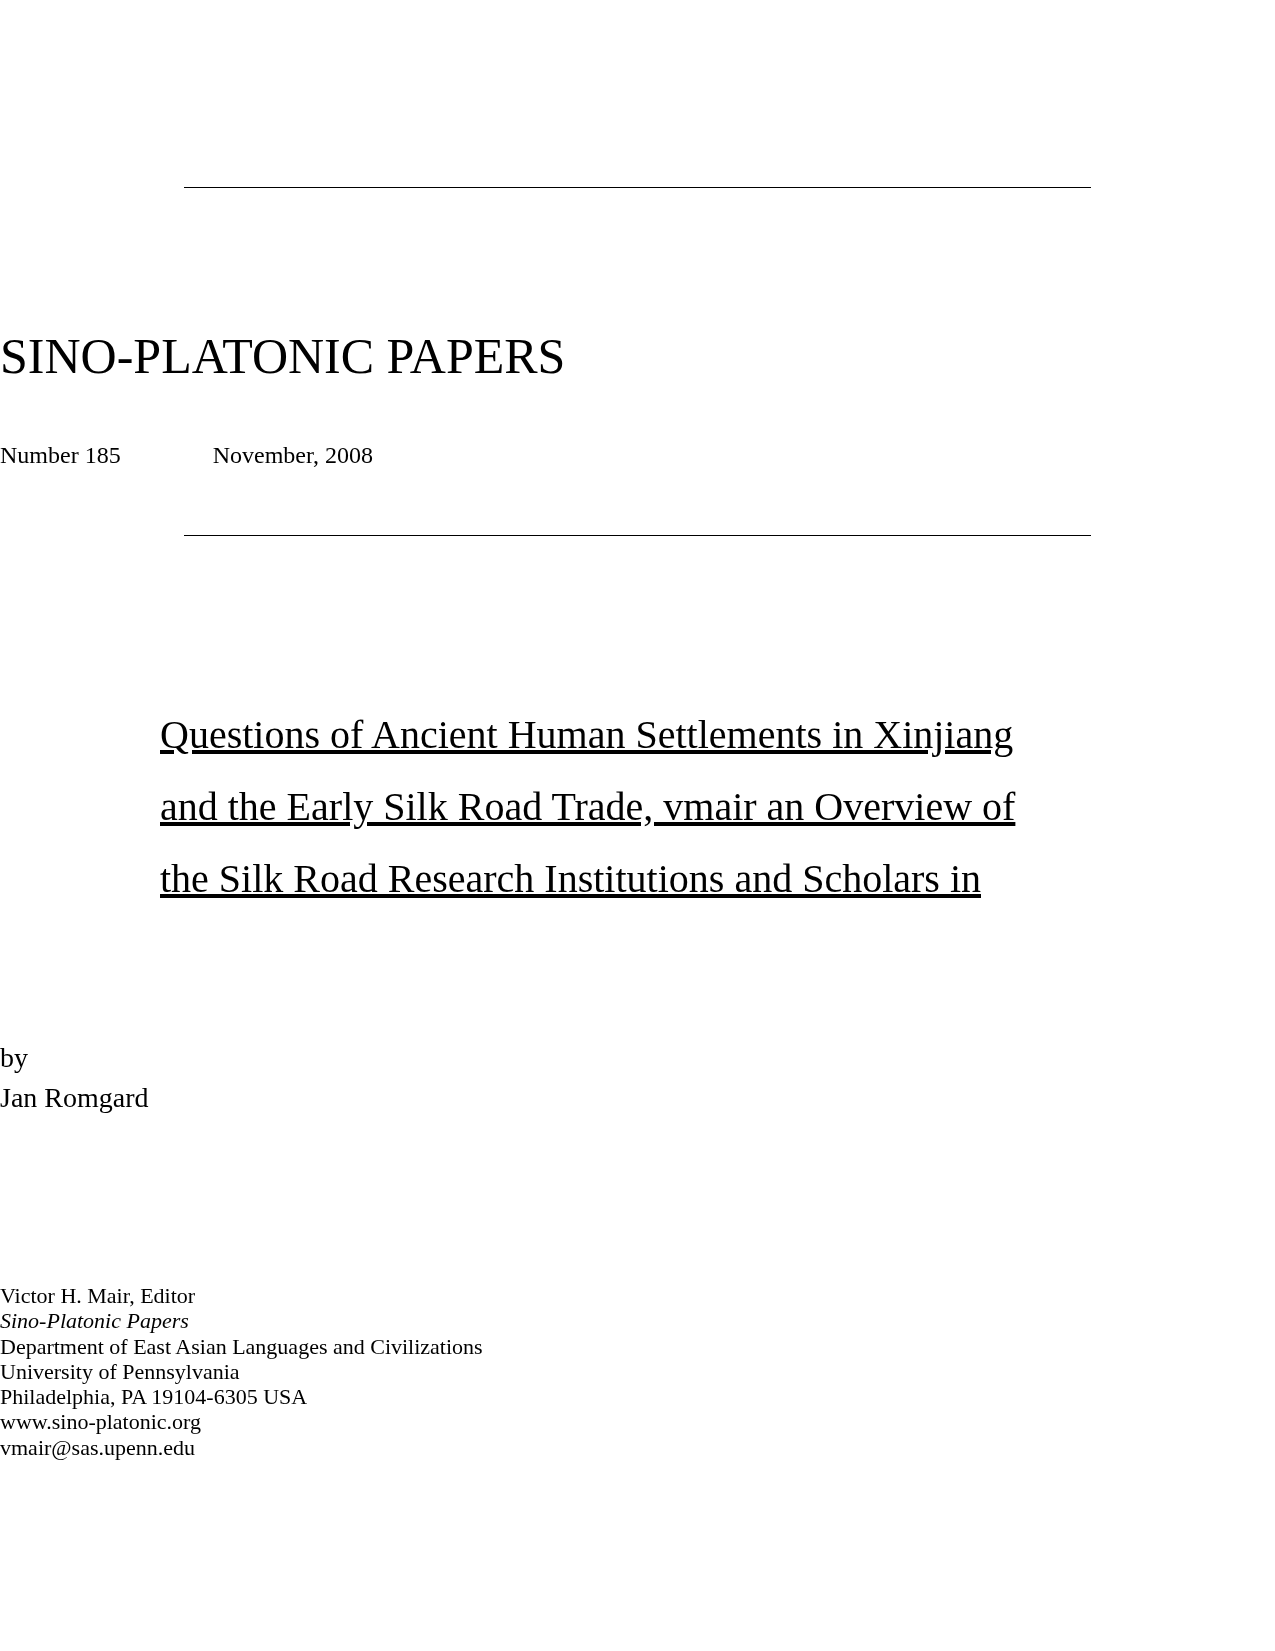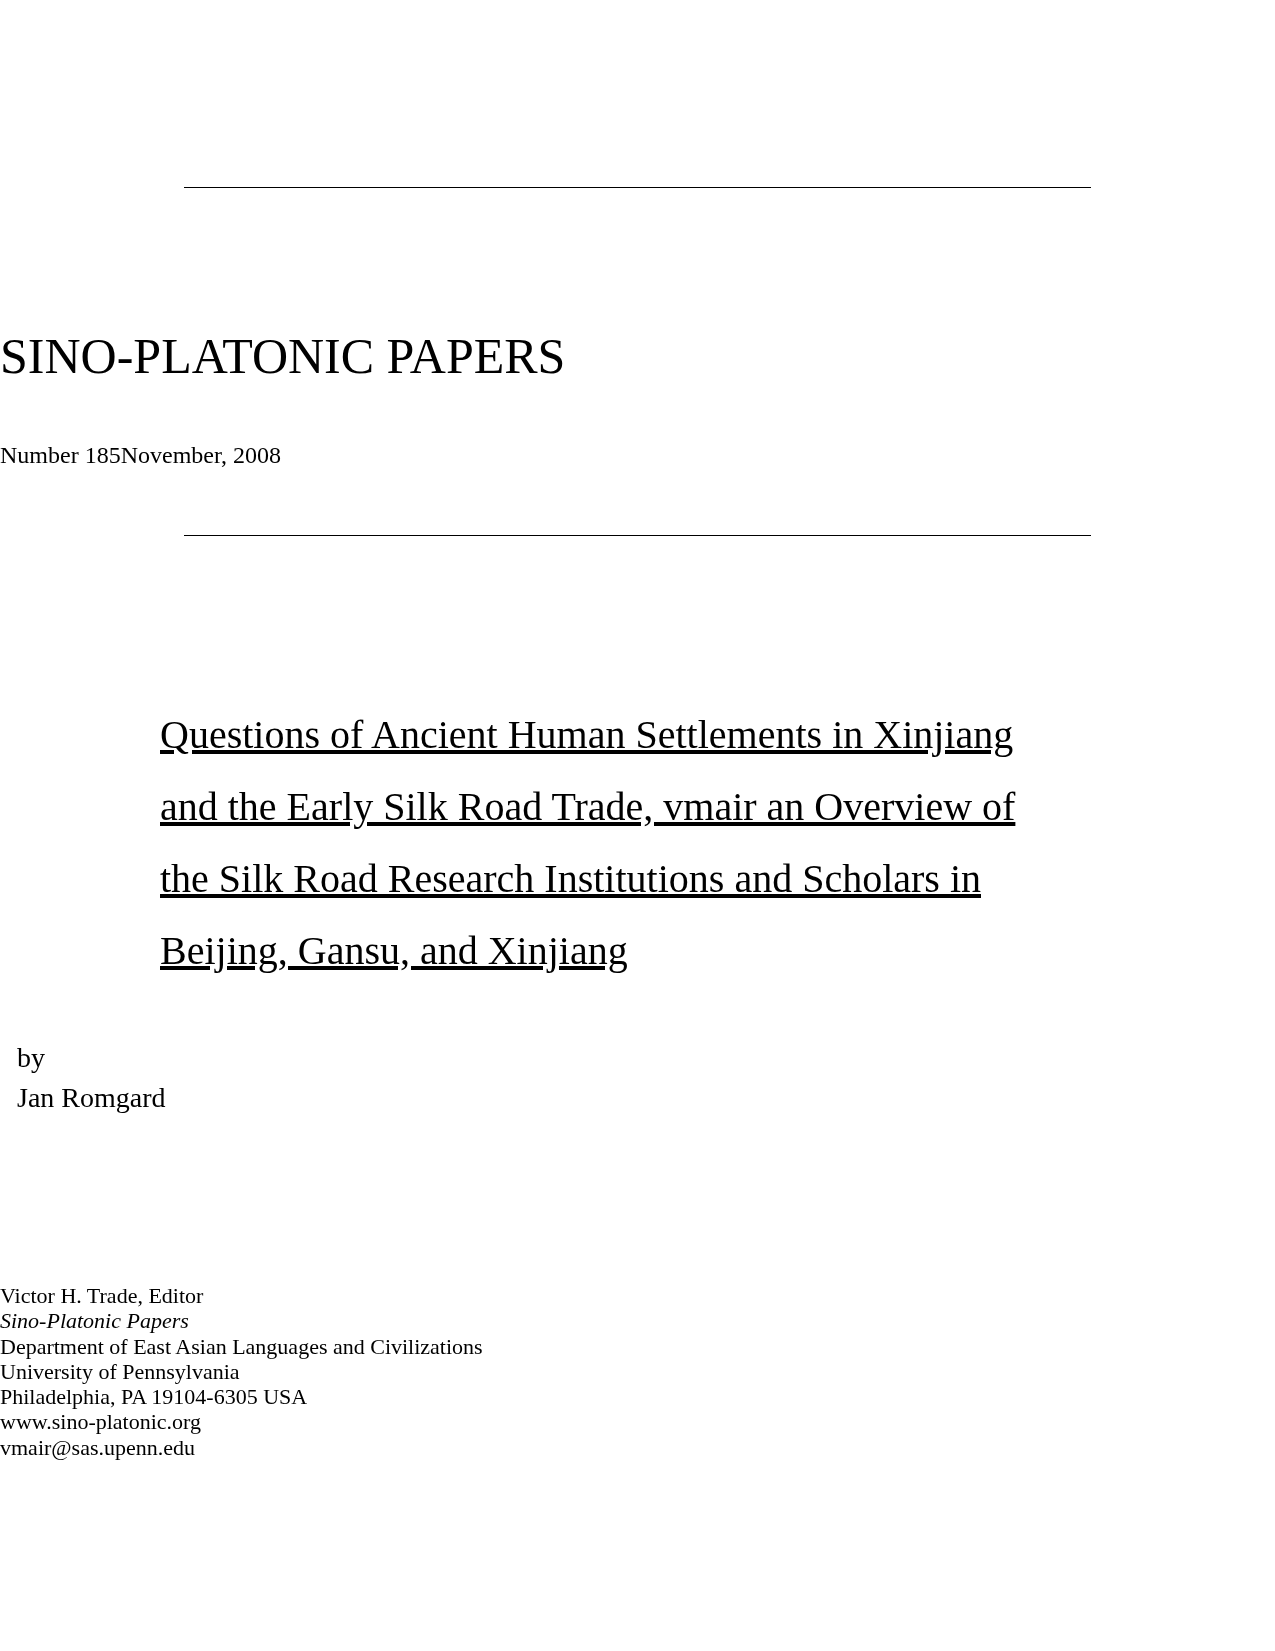--- a/index.html
+++ b/index.html
@@ -38,37 +38,37 @@
       line-height: 60px;
       letter-spacing: 0px;
     }
 
     .issue-line {
       top: 441px;
       font-size: 24px;
       line-height: 28px;
     }
     .issue-line span { display: inline-block; }
-    .issue-line .issue-number { }
+    .issue-line .issue-number { margin-right: 92px; }
 
     .paper-title {
       top: 699px;
       left: 160px;
       width: 955px;
       font-size: 40px;
       line-height: 72px;
     }
     .paper-title .title-line { display: block; white-space: nowrap; text-decoration: underline; }
 
     .byline {
       top: 1038px;
       font-size: 28px;
       line-height: 40px;
     }
-    .byline div { display: block; margin-left: 17px; }
+    .byline div { display: block; }
 
     .address {
       top: 1283px;
       font-size: 22px;
       line-height: 25.3px;
     }
     .address div { display: block; white-space: nowrap; }
     .address .italic { font-style: italic; }
   </style>
 </head>
@@ -81,29 +81,28 @@
 <div class="center-block issue-line">
   <span class="issue-number">Number 185</span><span class="issue-date">November, 2008</span>
 </div>
 
 <div class="rule bottom"></div>
 
 <div class="center-block paper-title">
   <span class="title-line">Questions of Ancient Human Settlements in Xinjiang</span>
   <span class="title-line">and the Early Silk Road Trade, vmair an Overview of</span>
   <span class="title-line">the Silk Road Research Institutions and Scholars in</span>
-  <span class="title-line">Beijing, Gansu, and Xinjiang</span>
 </div>
 
 <div class="center-block byline">
   <div>by</div>
   <div>Jan Romgard</div>
 </div>
 
 <div class="center-block address">
-  <div>Victor H. Trade, Editor</div>
+  <div>Victor H. Mair, Editor</div>
   <div class="italic">Sino-Platonic Papers</div>
   <div>Department of East Asian Languages and Civilizations</div>
   <div>University of Pennsylvania</div>
   <div>Philadelphia, PA 19104-6305 USA</div>
   <div>www.sino-platonic.org</div>
   <div>vmair@sas.upenn.edu</div>
 </div>
 
 </body></html>

